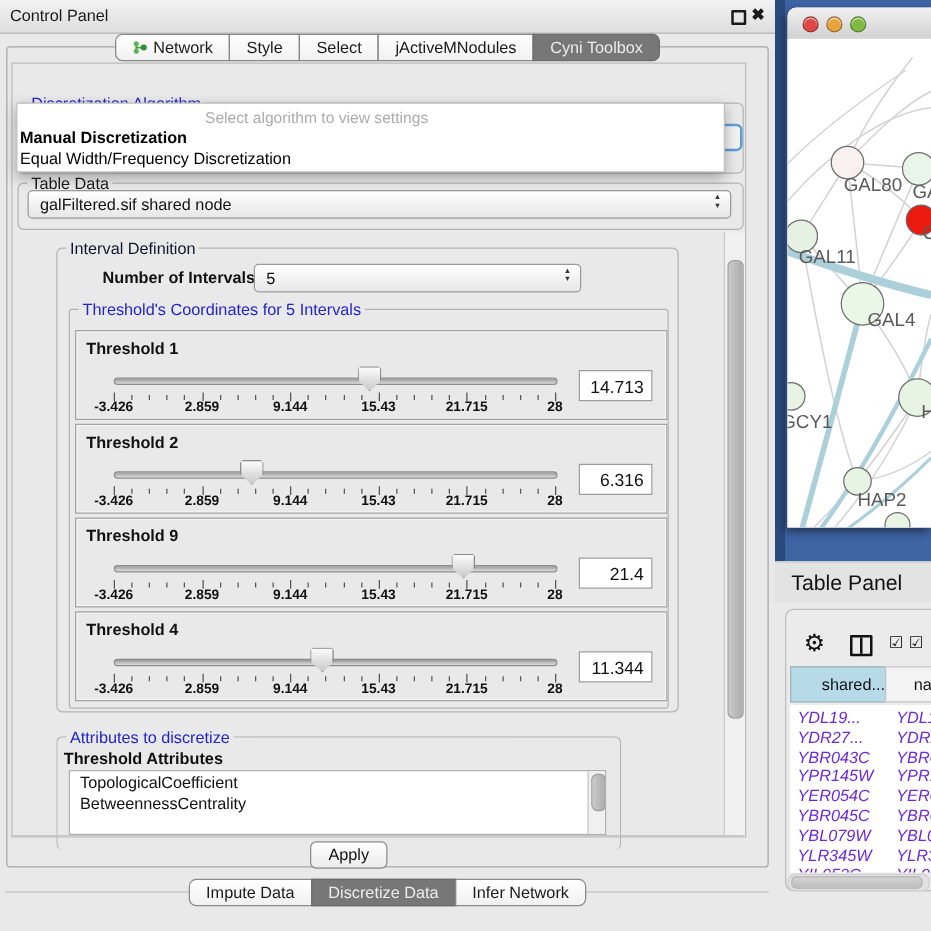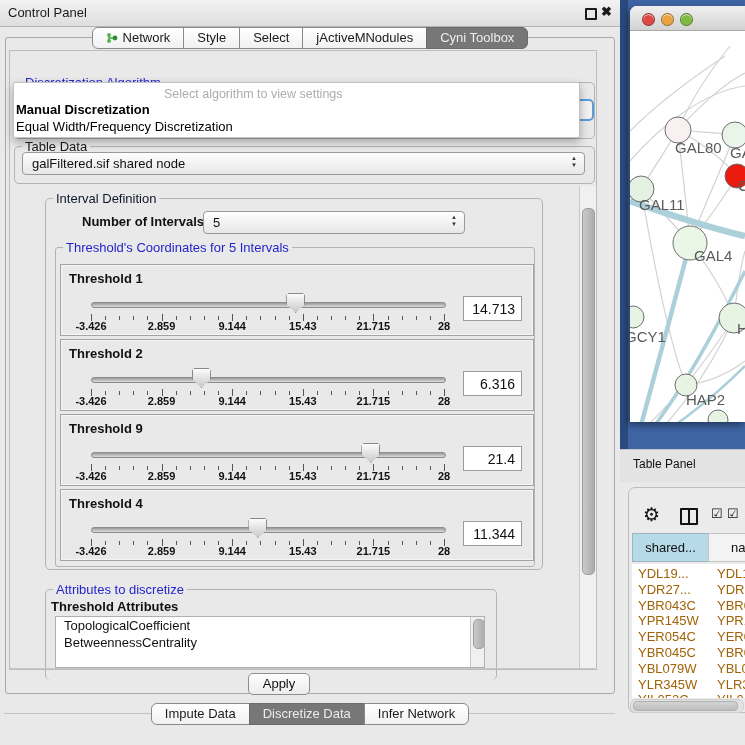--- a/index.html
+++ b/index.html
@@ -75,31 +75,31 @@
     box-shadow:-2px 3px 7px rgba(0,0,0,.45);background:#FFF;}
   #net-titlebar{position:absolute;left:0;top:0;width:115px;height:25px;
     background:linear-gradient(#F0F0F0,#D2D2D2);border-bottom:1px solid #A9A9A9;
     border-radius:7px 0 0 0;box-sizing:border-box;}
   .light{position:absolute;top:7px;width:11px;height:11px;border-radius:50%;
     box-shadow:inset 0 1px 1px rgba(255,255,255,.7);}
   #net-canvas{position:absolute;left:0;top:25px;width:115px;height:391px;background:#FFF;overflow:hidden;}
   
   #tp-header{left:620px;top:449px;width:125px;height:32px;background:#E3E3E3;
     border-top:1px solid #C6C6C6;}
-  #tp-title{left:633px;top:457px;font-size:12px;color:#111;}
+  #tp-title{left:633px;top:457px;font-size:17px;color:#111;}
   #tp-box{left:628px;top:487px;width:120px;height:226px;background:#EBEBEB;
     border:1px solid #BDBDBD;border-radius:7px 0 0 7px;box-sizing:border-box;}
   #gear{left:643px;top:503px;font-size:19px;color:#111;}
   #colsplit{left:680px;top:508px;width:14px;height:13px;border:2px solid #111;border-radius:1px;}
   #colsplit div{position:absolute;left:6px;top:0;width:2px;height:13px;background:#111;}
   .chk{font-size:13px;color:#111;}
   .hdr-cell{position:absolute;top:0;height:29px;font-size:13px;color:#111;box-sizing:border-box;
     border:1px solid #9FB3BA;line-height:28px;overflow:hidden;white-space:nowrap;}
   #rows{left:632px;top:564px;width:113px;height:134px;background:#FFF;overflow:hidden;}
-  .trow{position:absolute;left:0;width:105px;height:16px;font-size:13px;color:#a16207;white-space:nowrap;}
+  .trow{position:absolute;left:0;width:105px;height:16px;font-size:13px;color:#6d28d9;white-space:nowrap;font-style:italic;}
   .c1{position:absolute;left:6px;} .c2{position:absolute;left:85px;}
   #hscroll{left:630px;top:699px;width:112px;height:12px;background:#E2E2E2;border-radius:6px;
     border:1px solid #CFCFCF;}
   #hthumb{position:absolute;left:2px;top:1px;width:103px;height:8px;border-radius:4px;
     background:linear-gradient(#D4D4D4,#BDBDBD);border:1px solid #B0B0B0;}
 </style>
 </head>
 <body>
 
 <div class="abs" id="cp-titlebar"></div>
@@ -413,21 +413,21 @@
 <div class="abs" id="tp-header"></div>
 <span class="abs" id="tp-title">Table Panel</span>
 <div class="abs" id="tp-box"></div>
 <span class="abs" id="gear">⚙</span>
 <div class="abs" id="colsplit">
     <div></div>
   </div>
 <span class="abs chk" style="left:711px;top:506px;">☑</span>
 <span class="abs chk" style="left:727px;top:506px;">☑</span>
 
-<div class="abs hdr-cell" style="left:632px;width:77px;background:#B7DAE9;text-align:center;top:533px;">shared...</div>
+<div class="abs hdr-cell" style="left:632px;width:77px;background:#B7DAE9;text-align:right;top:533px;">shared...</div>
 <div class="abs hdr-cell" style="left:708px;width:40px;background:#F3F3F3;border-color:#C4C4C4;
      padding-left:22px;top:533px;">name</div>
 
 <div class="abs" id="rows">
     <div class="trow" style="top: 2px;">
       <span class="c1">YDL19...</span>
       <span class="c2">YDL1</span>
     </div>
     <div class="trow" style="top: 17.8px;">
       <span class="c1">YDR27...</span>

